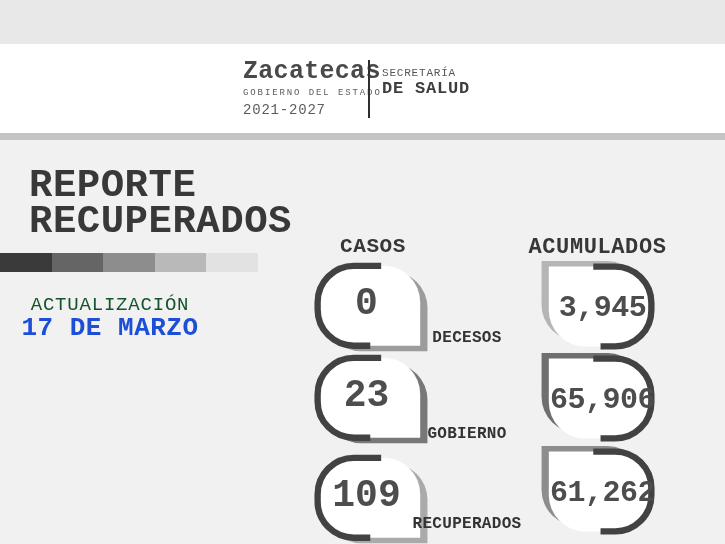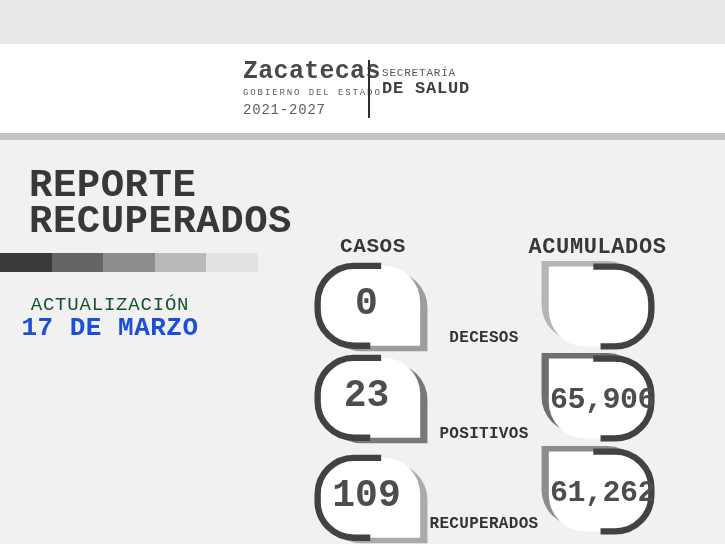--- a/index.html
+++ b/index.html
@@ -38,21 +38,21 @@
   .heading-casos{left:303px;top:191px;width:140px;}
   .heading-acumulados{left:510px;top:191px;width:175px;font-size:22px;}
 
   .badge{position:absolute;width:118px;height:93px;}
   .badge svg{position:absolute;left:0;top:0;width:100%;height:100%;overflow:visible;}
   .num{position:absolute;display:flex;align-items:center;justify-content:center;
     font-weight:bold;color:#4d4d4d;}
   .badge.left  .num{left:2%;right:13%;top:0;bottom:10%;font-size:38px;}
   .badge.right .num{left:13%;right:2%;top:6%;bottom:2%;font-size:30px;letter-spacing:-0.5px;}
 
-  .row-label{position:absolute;left:409px;width:150px;text-align:center;
+  .row-label{position:absolute;left:392px;width:150px;text-align:center;
     font-size:16px;font-weight:bold;color:#333333;letter-spacing:0.3px;}
 
   .white-strip{position:absolute;left:300px;top:501px;width:390px;height:22px;background:#ffffff;}
 </style>
 </head>
 <body>
 
 <div class="stage">
 
   <div class="header-band">
@@ -98,31 +98,32 @@
     </svg>
     <div class="num">0</div>
   </div>
   <div class="row-label" style="top:285px;">DECESOS</div>
   <div class="badge right" style="left: 537px; top: 216px; --shadow: #b5b5b5;">
     <svg viewBox="0 0 130 102">
       <path fill="var(--shadow)" d="M5 1 L78 1 A40 40 0 0 1 118 41 L118 49 A40 40 0 0 1 78 89 L45 89 A40 40 0 0 1 5 49 Z"></path>
       <path fill="#ffffff" d="M13 7 L86 7 A40 40 0 0 1 126 47 L126 55 A40 40 0 0 1 86 95 L53 95 A40 40 0 0 1 13 55 Z"></path>
       <path fill="none" stroke="#424242" stroke-width="7" d="M62 7 L86 7 A40 40 0 0 1 126 47 L126 55 A40 40 0 0 1 86 95 L70 95"></path>
     </svg>
+    <div class="num">3,945</div>
   </div>
 
   <div class="badge left" style="left: 314px; top: 310px; --shadow: #787878;">
     <svg viewBox="0 0 130 102">
       <path fill="var(--shadow)" d="M125 98 L52 98 A40 40 0 0 1 12 58 L12 50 A40 40 0 0 1 52 10 L85 10 A40 40 0 0 1 125 50 Z"></path>
       <path fill="#ffffff" d="M117 92 L44 92 A40 40 0 0 1 4 52 L4 44 A40 40 0 0 1 44 4 L77 4 A40 40 0 0 1 117 44 Z"></path>
       <path fill="none" stroke="#424242" stroke-width="7" d="M74 4 L44 4 A40 40 0 0 0 4 44 L4 52 A40 40 0 0 0 44 92 L62 92"></path>
     </svg>
     <div class="num">23</div>
   </div>
-  <div class="row-label" style="top:381px;">POSITIVOS</div>
+  <div class="row-label" style="top:381px;">GOBIERNO</div>
   <div class="badge right" style="left: 537px; top: 308px; --shadow: #6f6f6f;">
     <svg viewBox="0 0 130 102">
       <path fill="var(--shadow)" d="M5 1 L78 1 A40 40 0 0 1 118 41 L118 49 A40 40 0 0 1 78 89 L45 89 A40 40 0 0 1 5 49 Z"></path>
       <path fill="#ffffff" d="M13 7 L86 7 A40 40 0 0 1 126 47 L126 55 A40 40 0 0 1 86 95 L53 95 A40 40 0 0 1 13 55 Z"></path>
       <path fill="none" stroke="#424242" stroke-width="7" d="M62 7 L86 7 A40 40 0 0 1 126 47 L126 55 A40 40 0 0 1 86 95 L70 95"></path>
     </svg>
     <div class="num">65,906</div>
   </div>
 
   <div class="badge left" style="left: 314px; top: 410px; --shadow: #aaaaaa;">

